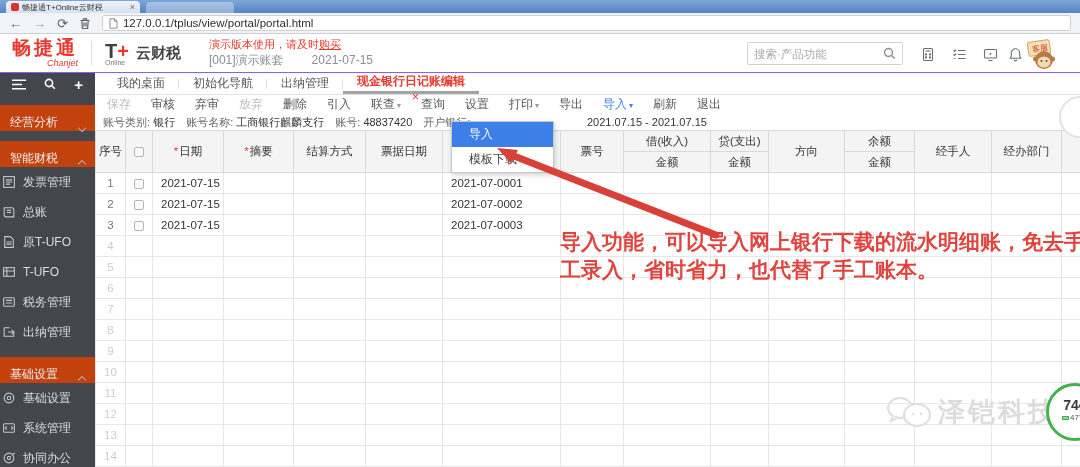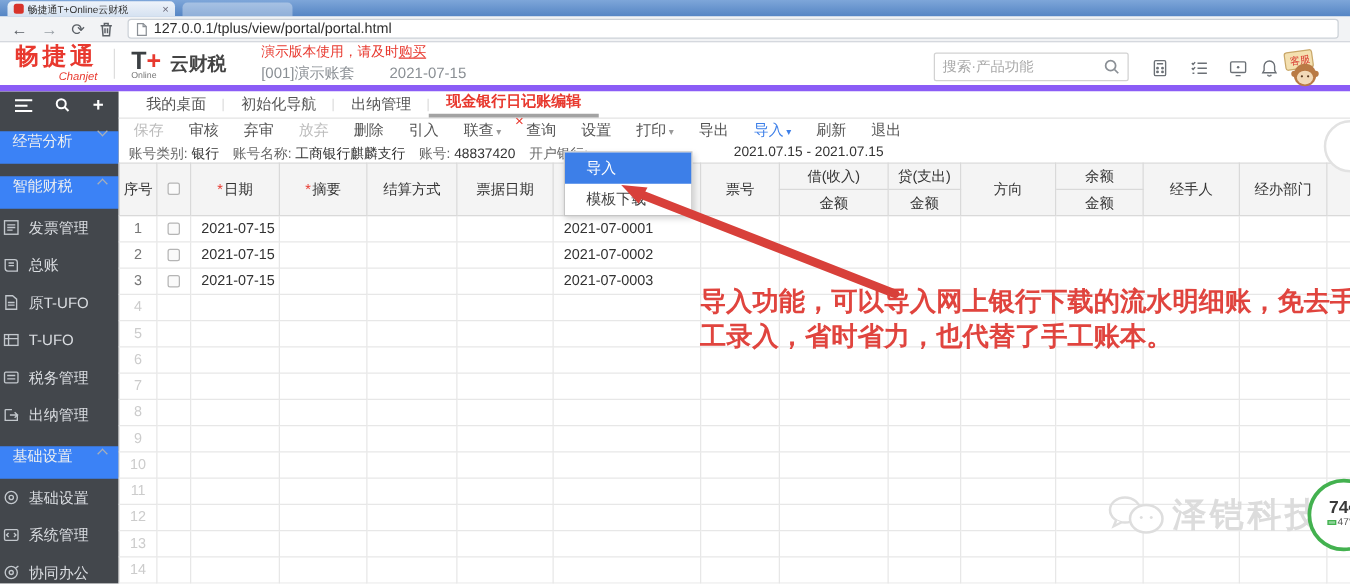--- a/index.html
+++ b/index.html
@@ -14,21 +14,21 @@
   .favicon { width:8px; height:8px; background:#d8332b; border-radius:2px; flex-shrink:0; }
   .btab-title { font-size:8px; color:#333; white-space:nowrap; overflow:hidden; flex:1; }
   .btab-close { font-size:9px; color:#667; line-height:1; }
 
   .browserbar { height:21px; background:#f2f3f5; border-bottom:1px solid #cbd0d6; display:flex; align-items:center; padding:0 9px; gap:11px; }
   .nav-glyph { font-size:13px; color:#5c6167; line-height:1; }
   .urlbox { flex:1; height:16px; background:#fff; border:1px solid #ccd1d7; border-radius:3px; display:flex; align-items:center; gap:5px; padding:0 6px; }
   .url-text { font-size:11.5px; color:#2e2e2e; }
 
   
-  .appheader { height:39px; background:#fff; border-bottom:5px solid #8b5cf6; display:flex; align-items:center; padding:0 12px; position:relative; }
+  .appheader { height:39px; background:#fff; border-bottom:1px solid #8b5cf6; display:flex; align-items:center; padding:0 12px; position:relative; }
   .logo-cn { color:#e8392f; font-size:19px; font-weight:bold; letter-spacing:3px; line-height:1; }
   .logo-en { color:#e8392f; font-size:9px; font-style:italic; text-align:right; margin-top:1px; }
   .logo-divider { width:1px; height:24px; background:#ddd; margin:0 13px; }
   .tplus { font-size:20px; font-weight:bold; color:#3c4043; line-height:1; }
   .tplus .plus { color:#e8392f; }
   .tplus-sub { font-size:7px; color:#777; margin-top:-2px; }
   .product-name { font-size:15px; color:#444; margin-left:7px; font-weight:bold; }
   .demo-block { margin-left:28px; line-height:1.25; }
   .demo-notice { color:#e8392f; font-size:11px; }
   .demo-link { text-decoration:underline; }
@@ -37,21 +37,21 @@
   .search-wrap input { border:none; outline:none; flex:1; font-size:11.5px; color:#333; font-family:inherit; min-width:0; }
   .search-wrap input::placeholder { color:#a9a9a9; }
   .hicon { position:absolute; top:13px; width:15px; height:15px; }
   .mascot { position:absolute; left:1022px; top:5px; }
 
   
   .workspace { display:flex; height:394px; }
   .sidebar { width:95px; background:#43474c; flex-shrink:0; color:#e3e6e9; overflow:hidden; }
   .side-actions { height:22px; display:flex; align-items:center; justify-content:space-between; padding:0 12px; }
   .plus-glyph { color:#fff; font-size:15px; font-weight:bold; line-height:1; }
-  .side-sec { height:26px; margin-top:10px; background:#3b82f6; display:flex; align-items:flex-start; justify-content:space-between; padding:0 10px; font-size:12px; color:#eceef0; }
+  .side-sec { height:26px; margin-top:10px; background:#c2410c; display:flex; align-items:flex-end; justify-content:space-between; padding:0 10px; font-size:12px; color:#eceef0; }
   .chev { width:6px; height:6px; border-left:1px solid #aab0b6; border-bottom:1px solid #aab0b6; display:inline-block; }
   .chev.down { transform:rotate(-45deg); margin-top:-3px; }
   .chev.up { transform:rotate(135deg); margin-top:3px; }
   .side-item { height:30px; display:flex; align-items:center; gap:7px; padding-left:2px; font-size:12px; color:#dadde1; }
   .sicn { width:14px; height:14px; display:inline-flex; }
 
   .main { flex:1; min-width:0; display:flex; flex-direction:column; background:#fff; }
   .tabbar { height:22px; border-bottom:1px solid #e3e3e3; display:flex; align-items:stretch; padding-left:8px; }
   .ptab { font-size:12px; color:#555; padding:0 14px; display:flex; align-items:center; position:relative; }
   .ptab:not(.active)::after { content:""; position:absolute; right:0; top:6px; height:10px; width:1px; background:#ddd; }

